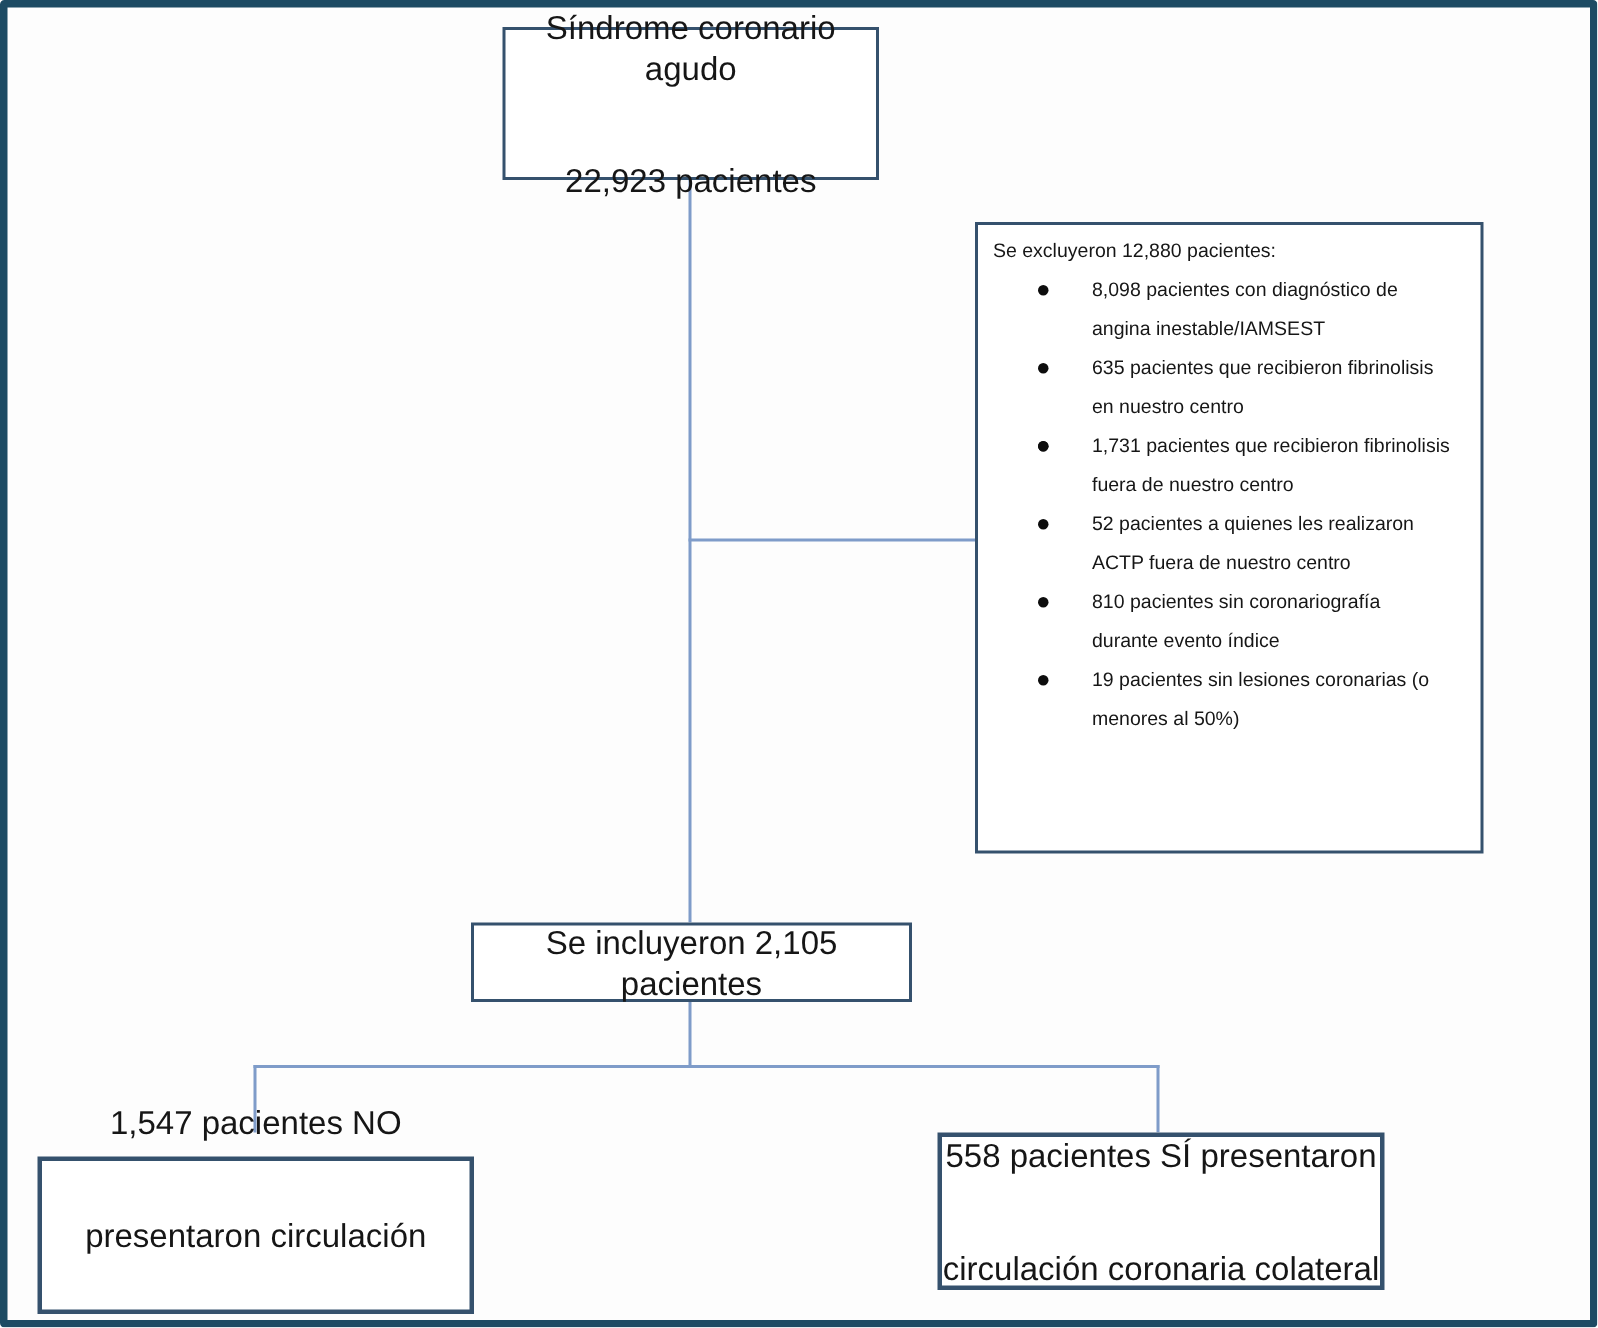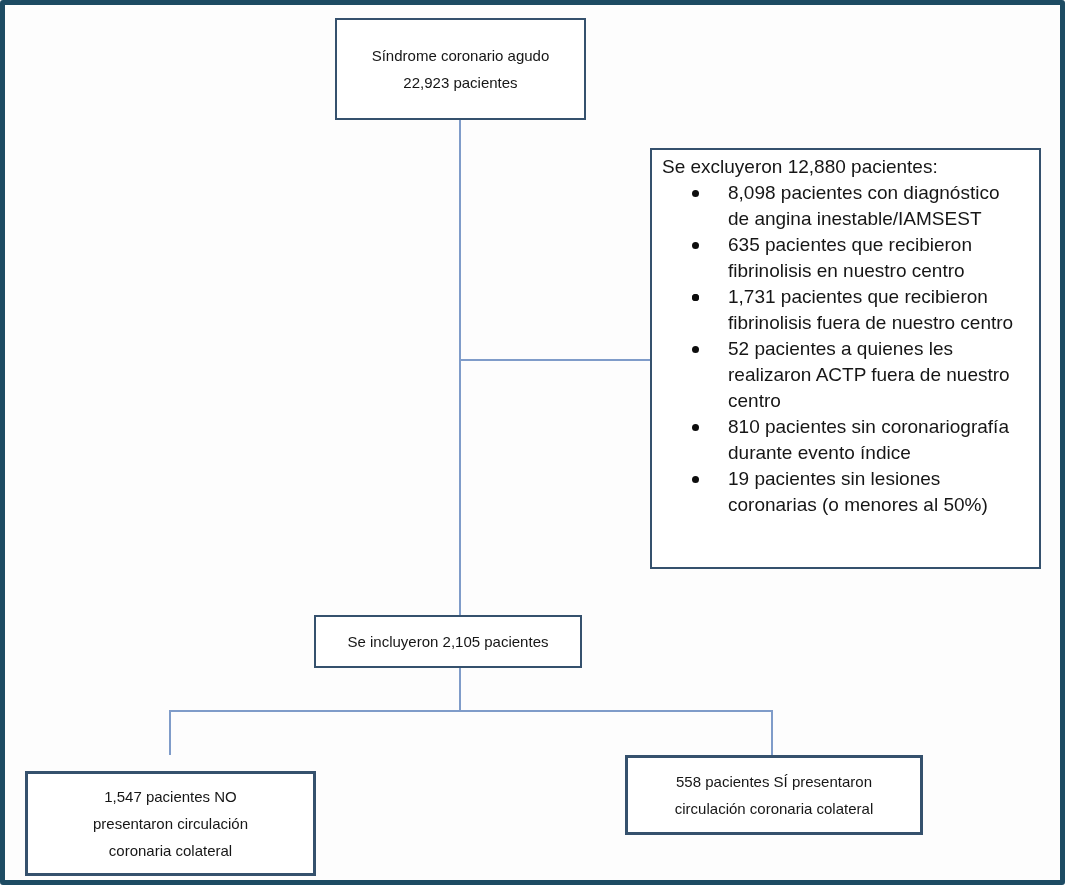--- a/index.html
+++ b/index.html
@@ -27,32 +27,32 @@
     pointer-events:none;
   }
   .box{
     position:absolute;
     background:var(--box-bg);
     border:2px solid var(--box-border);
     box-sizing:border-box;
     display:flex;flex-direction:column;
     align-items:center;justify-content:center;
     text-align:center;
-    font-size:15px;line-height:27px;
+    font-size:22px;line-height:27px;gap:48px;
   }
   .box--thick{border-width:3px;}
   .connector{position:absolute;background:var(--connector);}
   
   .excl{
     position:absolute;
-    left:650px;top:148px;width:391px;height:421px;
+    left:650px;top:148px;width:339px;height:421px;
     background:var(--box-bg);
     border:2px solid var(--box-border);
     box-sizing:border-box;
-    font-size:19px;line-height:26px;
+    font-size:13px;line-height:26px;
     padding:4px 8px 4px 8px;
     text-align:left;
   }
   .excl-header{padding-left:2px;}
   .excl-list{margin:0;padding:0;list-style:none;}
   .excl-item{
     position:relative;
     padding-left:68px;
     padding-right:12px;
   }
@@ -107,29 +107,29 @@
         <span class="excl-bullet"></span>
         <span>810 pacientes sin coronariografía durante evento índice</span>
       </li>
       <li class="excl-item">
         <span class="excl-bullet"></span>
         <span>19 pacientes sin lesiones coronarias (o menores al 50%)</span>
       </li>
     </ul>
   </div>
 
-  <div class="box" style="left:314px;top:615px;width:268px;height:53px;border-width:2.5px;">
+  <div class="box" style="left:314px;top:615px;width:294px;height:53px;border-width:2.5px;">
     <div>Se incluyeron 2,105 pacientes</div>
   </div>
 
   <div class="box box--thick" style="left:25px;top:755px;width:291px;height:105px;margin-top:16px;">
     <div>1,547 pacientes NO</div>
     <div>presentaron circulación</div>
     <div>coronaria colateral</div>
   </div>
 
-  <div class="box box--thick" style="left:625px;top:755px;width:298px;height:80px;">
+  <div class="box box--thick" style="left:625px;top:755px;width:298px;height:105px;">
     <div>558 pacientes SÍ presentaron</div>
     <div>circulación coronaria colateral</div>
   </div>
 
   <div class="frame"></div>
 </div>
 
 </body></html>

